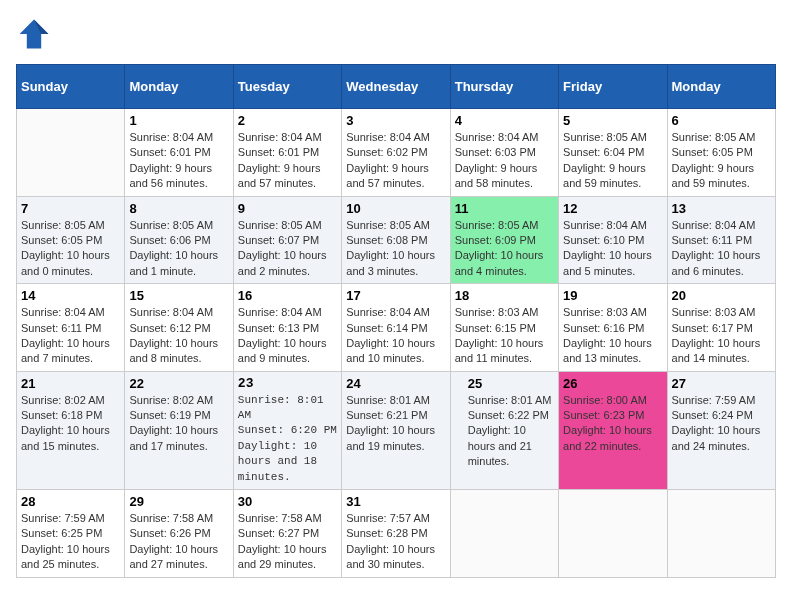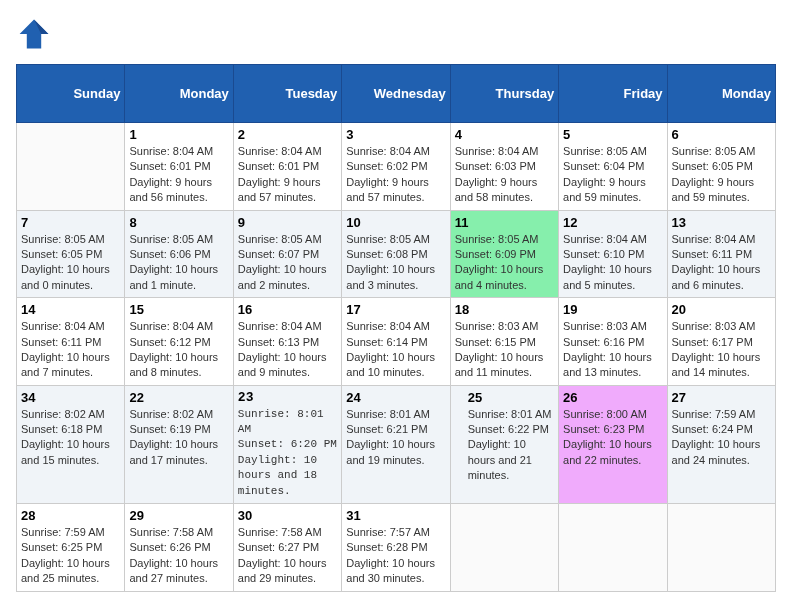--- a/index.html
+++ b/index.html
@@ -53,22 +53,22 @@
       color: #555;
     }
     table {
       width: 100%;
       border-collapse: collapse;
       font-size: 11px;
     }
     thead th {
       background-color: #2060b0;
       color: #fff;
-      padding: 21px 4px;
-      text-align: right;
+      padding: 14px 4px;
+      text-align: left;
       font-size: 13px;
       border: 1px solid #1a4a90;
     }
     td {
       border: 1px solid #ccc;
       vertical-align: top;
       padding: 4px 4px;
       width: calc(100% / 7);
       min-height: 80px;
       background: #fff;
@@ -205,40 +205,40 @@
           <div class="day-num">19</div>
           <div class="day-info">Sunrise: 8:03 AM<br>Sunset: 6:16 PM<br>Daylight: 10 hours and 13 minutes.</div>
         </td>
         <td>
           <div class="day-num">20</div>
           <div class="day-info">Sunrise: 8:03 AM<br>Sunset: 6:17 PM<br>Daylight: 10 hours and 14 minutes.</div>
         </td>
       </tr>
       <tr>
         <td style="background: rgb(240, 244, 248);">
-          <div class="day-num">34</div>
+          <div class="day-num">21</div>
           <div class="day-info">Sunrise: 8:02 AM<br>Sunset: 6:18 PM<br>Daylight: 10 hours and 15 minutes.</div>
         </td>
         <td style="background: rgb(240, 244, 248);">
           <div class="day-num">22</div>
           <div class="day-info">Sunrise: 8:02 AM<br>Sunset: 6:19 PM<br>Daylight: 10 hours and 17 minutes.</div>
         </td>
         <td style="background: rgb(240, 244, 248); font-family: Liberation Mono, monospace;">
           <div class="day-num">23</div>
           <div class="day-info">Sunrise: 8:01 AM<br>Sunset: 6:20 PM<br>Daylight: 10 hours and 18 minutes.</div>
         </td>
         <td style="background: rgb(240, 244, 248); margin-left: 38px;">
           <div class="day-num">24</div>
           <div class="day-info">Sunrise: 8:01 AM<br>Sunset: 6:21 PM<br>Daylight: 10 hours and 19 minutes.</div>
         </td>
         <td style="background: rgb(240, 244, 248); padding-left: 17px;">
           <div class="day-num">25</div>
           <div class="day-info">Sunrise: 8:01 AM<br>Sunset: 6:22 PM<br>Daylight: 10 hours and 21 minutes.</div>
         </td>
-        <td style="background: #f0abfc; margin-top: 32px;">
+        <td style="background: #ec4899; margin-top: 32px;">
           <div class="day-num">26</div>
           <div class="day-info">Sunrise: 8:00 AM<br>Sunset: 6:23 PM<br>Daylight: 10 hours and 22 minutes.</div>
         </td>
         <td style="background: rgb(240, 244, 248);">
           <div class="day-num">27</div>
           <div class="day-info">Sunrise: 7:59 AM<br>Sunset: 6:24 PM<br>Daylight: 10 hours and 24 minutes.</div>
         </td>
       </tr>
       <tr>
         <td>

